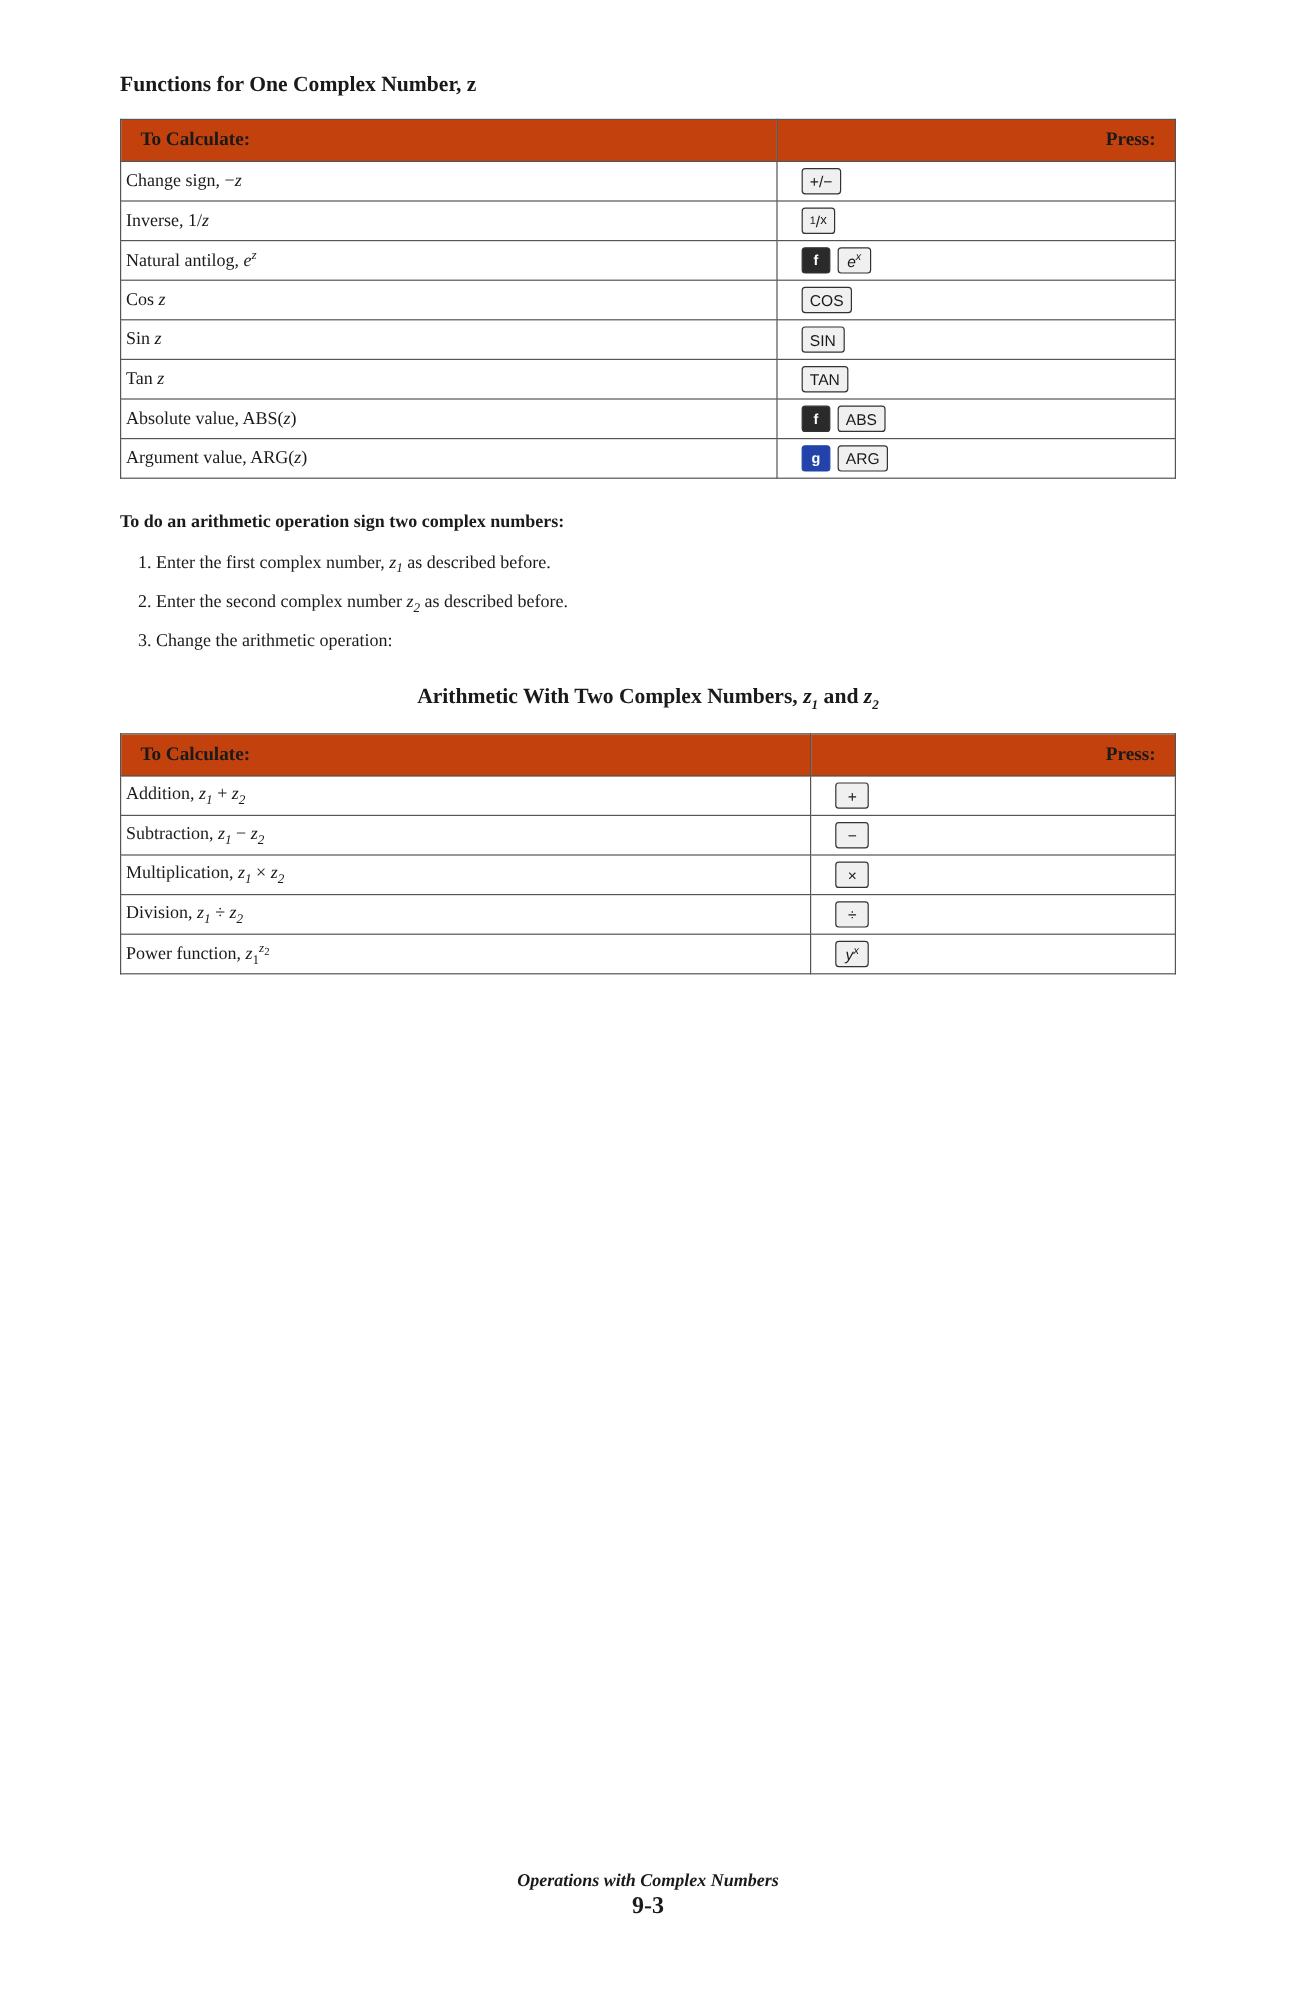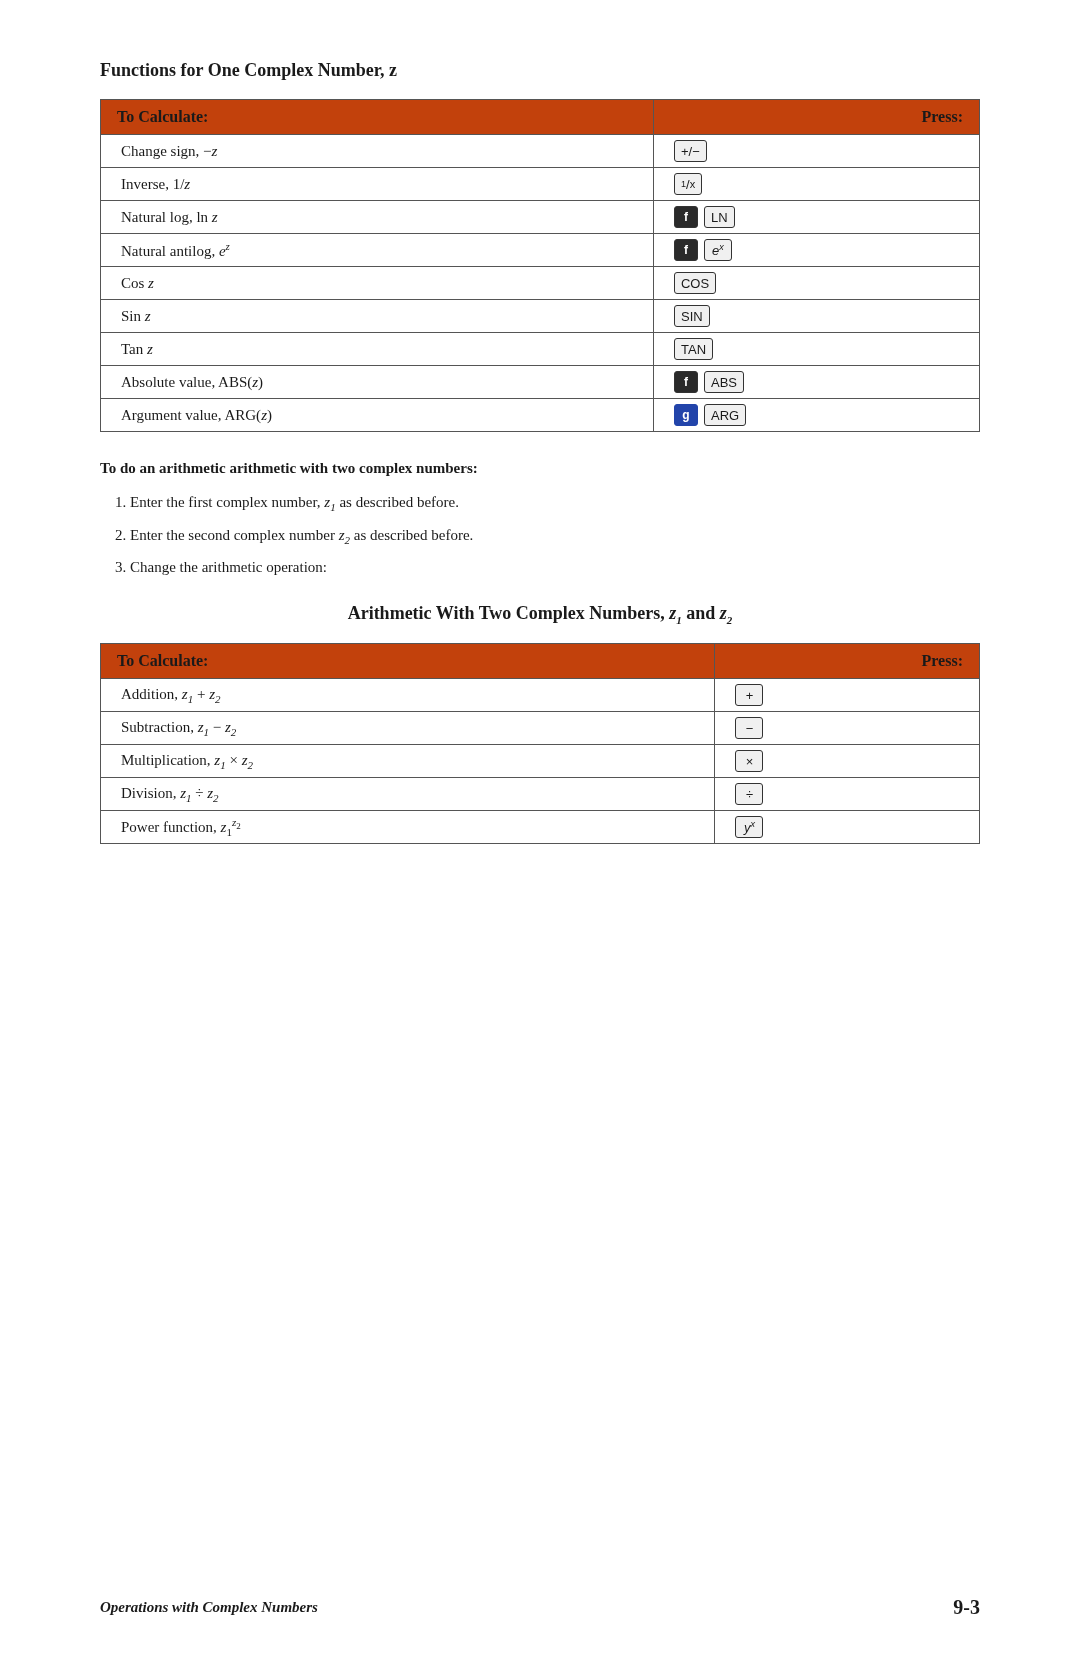--- a/index.html
+++ b/index.html
@@ -39,21 +39,21 @@
       padding: 8px 16px;
       border: 1.5px solid #555;
       text-align: left;
     }
 
     table th.press-col {
       text-align: right;
     }
 
     table td {
-      padding: 5px 20px;
+      padding: 5px 4px;
       border: 1.5px solid #555;
       font-size: 15px;
       vertical-align: middle;
     }
 
     table td.press-cell {
       text-align: left;
       padding-left: 20px;
     }
 
@@ -133,27 +133,28 @@
 
     .second-title {
       text-align: center;
       font-weight: bold;
       font-size: 18px;
       margin-bottom: 18px;
     }
 
     .footer {
       position: absolute;
-      bottom: 54px;
+      bottom: 73px;
       left: 100px;
       right: 100px;
       display: flex;
       justify-content: space-between;
       align-items: center;
       font-size: 15px;
+      flex-direction: column;
     }
 
     .footer-left {
       font-weight: bold;
       font-style: italic;
     }
 
     .footer-right {
       font-weight: bold;
       font-size: 20px;
@@ -199,29 +200,20 @@
         <span class="key-wrap">
           <span class="key-btn">+/−</span>
         </span>
       </td>
     </tr>
     <tr>
       <td>Inverse, 1/<span class="italic">z</span></td>
       <td class="press-cell">
         <span class="key-wrap">
           <span class="key-btn"><sup>1</sup>/<sub>x</sub></span>
-        </span>
-      </td>
-    </tr>
-    <tr>
-      <td>Natural log, ln <span class="italic">z</span></td>
-      <td class="press-cell">
-        <span class="key-wrap">
-          <span class="shift-key">f</span>
-          <span class="key-btn">LN</span>
         </span>
       </td>
     </tr>
     <tr>
       <td>Natural antilog, <span class="italic">e<sup>z</sup></span></td>
       <td class="press-cell">
         <span class="key-wrap">
           <span class="shift-key">f</span>
           <span class="key-btn">
               <span class="italic">e<sup>x</sup></span>
@@ -267,21 +259,21 @@
       <td class="press-cell">
         <span class="key-wrap">
           <span class="shift-key-blue">g</span>
           <span class="key-btn">ARG</span>
         </span>
       </td>
     </tr>
   </tbody>
 </table>
 
-<p class="bold-instruction">To do an arithmetic arithmetic with two complex numbers:</p>
+<p class="bold-instruction">To do an arithmetic operation sign two complex numbers:</p>
 
 <ol class="numbered-list">
   <li>Enter the first complex number, <span class="italic">z<sub>1</sub></span> as described before.</li>
   <li>Enter the second complex number <span class="italic">z<sub>2</sub></span> as described before.</li>
   <li>Change the arithmetic operation:</li>
 </ol>
 
 <div class="second-title">Arithmetic With Two Complex Numbers, <span class="italic">z<sub>1</sub></span> and <span class="italic">z<sub>2</sub></span></div>
 
 <table>

